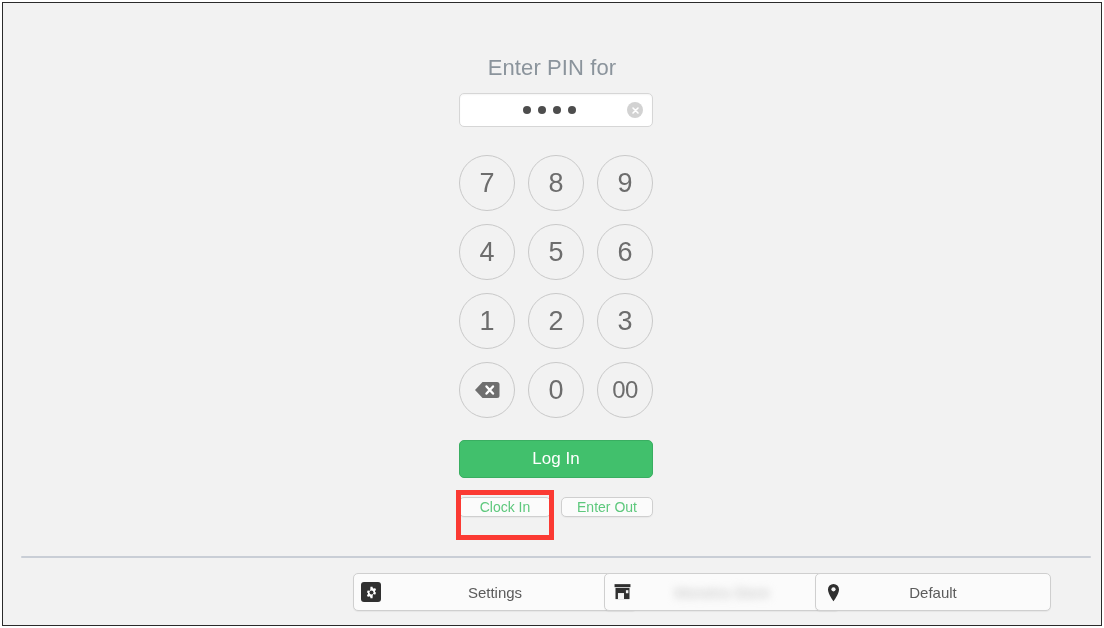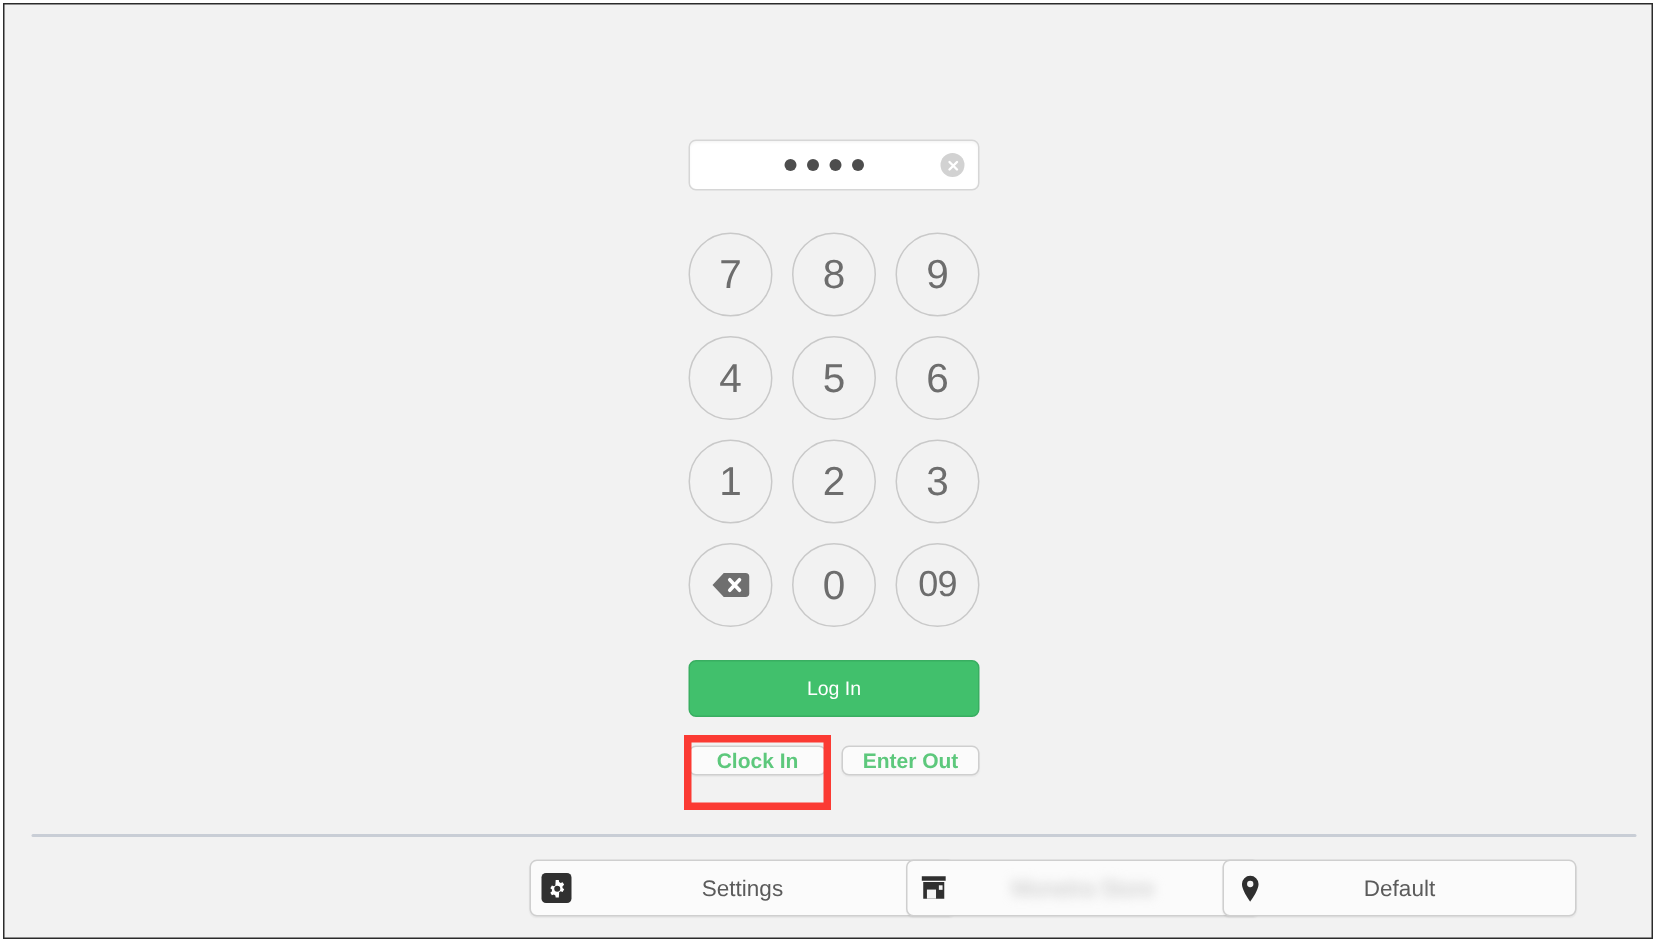--- a/index.html
+++ b/index.html
@@ -120,21 +120,21 @@
   .login-btn {
     position: absolute;
     left: 456px;
     top: 437px;
     width: 194px;
     height: 38px;
     background: #41c06c;
     border: 1px solid #39ae61;
     border-radius: 5px;
     color: #ffffff;
-    font-size: 13px;
+    font-size: 17px;
     font-family: "Liberation Sans", sans-serif;
     cursor: pointer;
     padding: 0;
     line-height: 36px;
     box-sizing: border-box;
   }
   .clock-row {
     position: absolute;
     left: 456px;
     top: 494px;
@@ -148,21 +148,20 @@
     background: #fbfbfb;
     border: 1px solid #cfcfcf;
     border-radius: 5px;
     color: #5dc87c;
     font-size: 14px;
     font-family: "Liberation Sans", sans-serif;
     cursor: pointer;
     padding: 0;
     box-sizing: border-box;
     box-shadow: 0 1px 1px rgba(0,0,0,0.04);
-    font-weight: bold;
   }
   
   .annot-box {
     position: absolute;
     left: 453px;
     top: 487px;
     width: 98px;
     height: 50px;
     border: 5px solid #fb3a33;
     box-sizing: border-box;
@@ -231,20 +230,24 @@
     display: flex;
     align-items: center;
     justify-content: center;
   }
 </style>
 </head>
 <body>
 
 <div id="screen">
 
+  <div class="pin-heading">
+    <div>Enter PIN for</div>
+    <div>Monetra Store</div>
+  </div>
 
   <div class="pin-field">
     <div class="pin-dots">
       <span class="pin-dot"></span>
       <span class="pin-dot"></span>
       <span class="pin-dot"></span>
       <span class="pin-dot"></span>
     </div>
     <div class="pin-clear">
       <svg width="11" height="11" viewBox="0 0 11 11" aria-hidden="true">
@@ -263,21 +266,21 @@
     <button class="key">1</button>
     <button class="key">2</button>
     <button class="key">3</button>
     <button class="key key-backspace">
       <svg width="28" height="20" viewBox="0 0 28 20" aria-hidden="true">
         <path d="M9.5 2 H24 a2.5 2.5 0 0 1 2.5 2.5 v11 A2.5 2.5 0 0 1 24 18 H9.5 L2 10 Z" fill="#6f6f6f"></path>
         <path d="M13.5 6.5 L20 13.5 M20 6.5 L13.5 13.5" stroke="#ffffff" stroke-width="2.4" stroke-linecap="round"></path>
       </svg>
     </button>
     <button class="key">0</button>
-    <button class="key small">09</button>
+    <button class="key small">00</button>
   </div>
 
   <button class="login-btn">Log In</button>
 
   <div class="clock-row">
     <button class="clock-btn">Clock In</button>
     <button class="clock-btn">Enter Out</button>
   </div>
 
   <div class="annot-box"></div>

